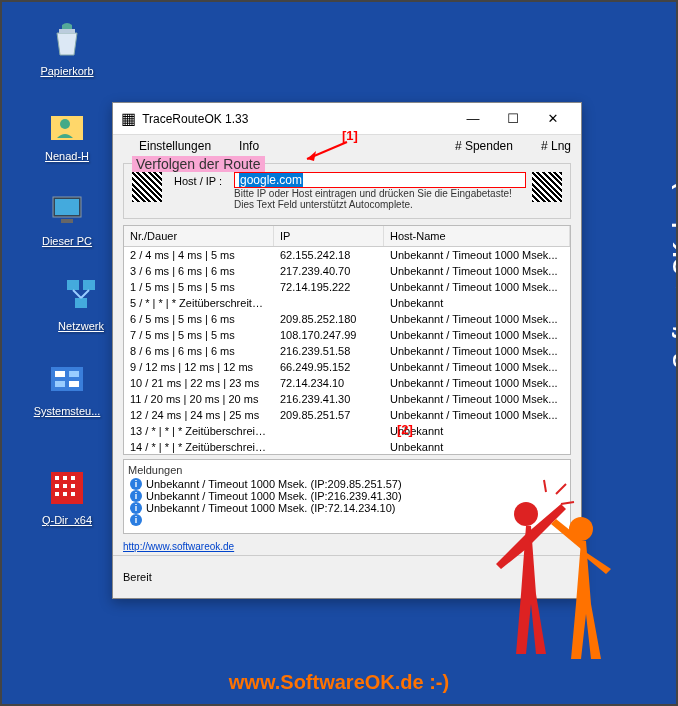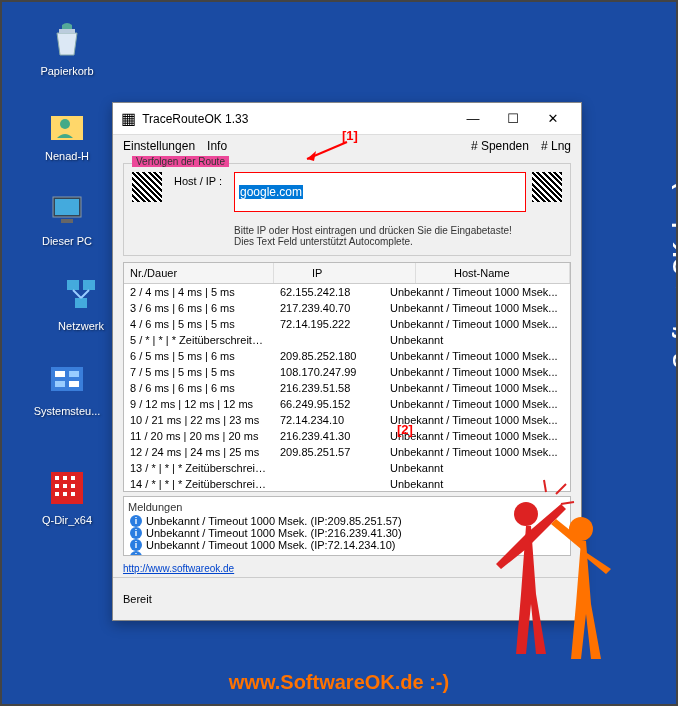--- a/index.html
+++ b/index.html
@@ -1,51 +1,51 @@
 <!DOCTYPE html>
 <html><head>
 <meta charset="utf-8">
 <style>
 * { box-sizing: border-box; margin: 0; padding: 0; font-family: "Segoe UI", Tahoma, sans-serif; }
 body { width: 678px; height: 706px; background: #1a4ba3; position: relative; overflow: hidden; border: 2px solid #444; }
 
 .desktop-icon { position: absolute; width: 70px; text-align: center; color: #fff; font-size: 11px; }
 .desktop-icon .ico { width: 44px; height: 44px; margin: 0 auto 4px; display: flex; align-items: center; justify-content: center; }
-.desktop-icon span { display: block; text-shadow: 1px 1px 2px rgba(0,0,0,0.5); }
+.desktop-icon span { display: block; text-shadow: 1px 1px 2px rgba(0,0,0,0.5); text-decoration: underline; }
 
 .window { position: absolute; left: 110px; top: 100px; width: 470px; background: #f0f0f0; border: 1px solid #888; box-shadow: 0 4px 12px rgba(0,0,0,0.3); }
 .titlebar { display: flex; align-items: center; background: #fff; padding: 6px 8px; border-bottom: 1px solid #ddd; }
 .titlebar .title { flex: 1; font-size: 12px; }
 .titlebar .tbtn { width: 40px; text-align: center; font-size: 13px; cursor: default; }
 
 .menubar { display: flex; gap: 12px; padding: 4px 10px; font-size: 12px; background: #f0f0f0; }
-.menubar .mitem { cursor: default; }
+.menubar .mitem { cursor: default; margin-left: 16px; }
 .menubar .spacer { flex: 1; }
 
 .group { margin: 6px 10px; border: 1px solid #ccc; padding: 8px; position: relative; }
-.group-label { position: absolute; top: -8px; left: 8px; background: #ec4899; padding: 0 4px; font-size: 10px; color: #333; }
+.group-label { position: absolute; top: -8px; left: 8px; background: #f9a8d4; padding: 0 4px; font-size: 14px; color: #333; }
 .hostrow { display: flex; align-items: flex-start; gap: 6px; }
 .hostlabel { font-size: 11px; padding-top: 3px; width: 60px; text-align: center; }
 .hostinputcol { flex: 1; }
-.hostinput { width: 100%; border: 1px solid #f00; padding: 12px 4px; font-size: 12px; background: #fff; }
+.hostinput { width: 100%; border: 1px solid #f00; padding: 0 4px; font-size: 12px; background: #fff; }
 .hostinput-sel { background: #0078d7; color: #fff; padding: 0 1px; }
-.hint { font-size: 10px; color: #333; margin-top: 13px; }
+.hint { font-size: 10px; color: #333; margin-top: 0; }
 .qr { width: 30px; height: 30px; background: repeating-linear-gradient(45deg,#000,#000 2px,#fff 2px,#fff 4px); }
 
 .listbox { margin: 4px 10px; border: 1px solid #bbb; background: #fff; height: 230px; overflow: hidden; }
-.listhdr { display: flex; background: #f5f5f5; border-bottom: 1px solid #ccc; font-size: 11px; gap: 32px; }
+.listhdr { display: flex; background: #f5f5f5; border-bottom: 1px solid #ccc; font-size: 11px; }
 .listhdr div { padding: 4px 6px; border-right: 1px solid #ddd; }
 .col-nr { width: 150px; }
 .col-ip { width: 110px; }
 .col-host { flex: 1; }
 .listrows { font-size: 11px; }
 .listrow { display: flex; padding: 1px 0; align-items: flex-end; }
 .listrow div { padding: 1px 6px; white-space: nowrap; overflow: hidden; text-overflow: ellipsis; }
 
-.msgs { margin: 4px 10px; border: 1px solid #bbb; background: #fff; padding: 4px; font-size: 11px; height: 60px; overflow: hidden; }
+.msgs { margin: 4px 10px; border: 1px solid #bbb; background: #fff; padding: 4px; font-size: 11px; height: 75px; overflow: hidden; }
 .msgs .mlabel { font-size: 11px; color: #333; margin-bottom: 2px; }
 .msgrow { display: flex; align-items: center; gap: 4px; padding: 0 2px; }
 .info-ico { width: 12px; height: 12px; border-radius: 50%; background: #2a7de1; color: #fff; font-size: 9px; text-align: center; line-height: 12px; font-weight: bold; }
 
 .footer { padding: 3px 10px; font-size: 10px; color: #0044cc; text-decoration: underline; }
 .status { border-top: 1px solid #ccc; padding: 15px 10px; font-size: 11px; background: #f0f0f0; }
 
 .annot { position: absolute; color: #f00; font-weight: bold; font-size: 13px; pointer-events: none; }
 .arrow { position: absolute; pointer-events: none; }
 
@@ -171,21 +171,21 @@
           <div class="col-nr">2 / 4 ms | 4 ms | 5 ms</div>
           <div class="col-ip">62.155.242.18</div>
           <div class="col-host">Unbekannt / Timeout 1000 Msek...</div>
         </div>
         <div class="listrow">
           <div class="col-nr">3 / 6 ms | 6 ms | 6 ms</div>
           <div class="col-ip">217.239.40.70</div>
           <div class="col-host">Unbekannt / Timeout 1000 Msek...</div>
         </div>
         <div class="listrow">
-          <div class="col-nr">4 / 6 ms | 5 ms | 5 ms</div>
+          <div class="col-nr">1 / 5 ms | 5 ms | 5 ms</div>
           <div class="col-ip">72.14.195.222</div>
           <div class="col-host">Unbekannt / Timeout 1000 Msek...</div>
         </div>
         <div class="listrow">
           <div class="col-nr">5 / * | * | * Zeitüberschreitung...</div>
           <div class="col-ip"></div>
           <div class="col-host">Unbekannt</div>
         </div>
         <div class="listrow">
           <div class="col-nr">6 / 5 ms | 5 ms | 6 ms</div>

